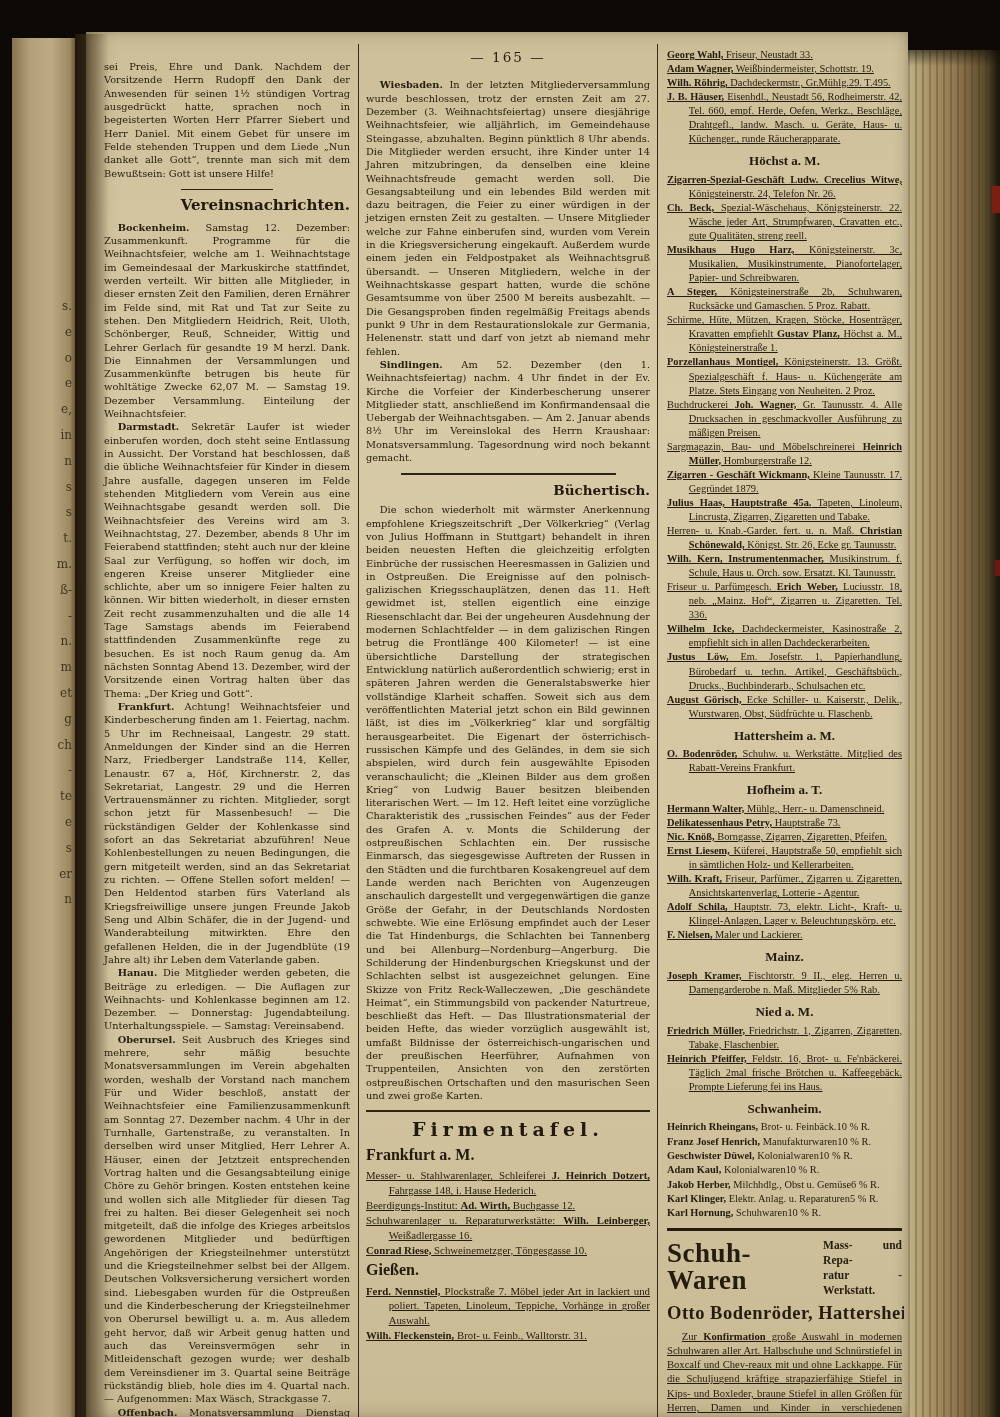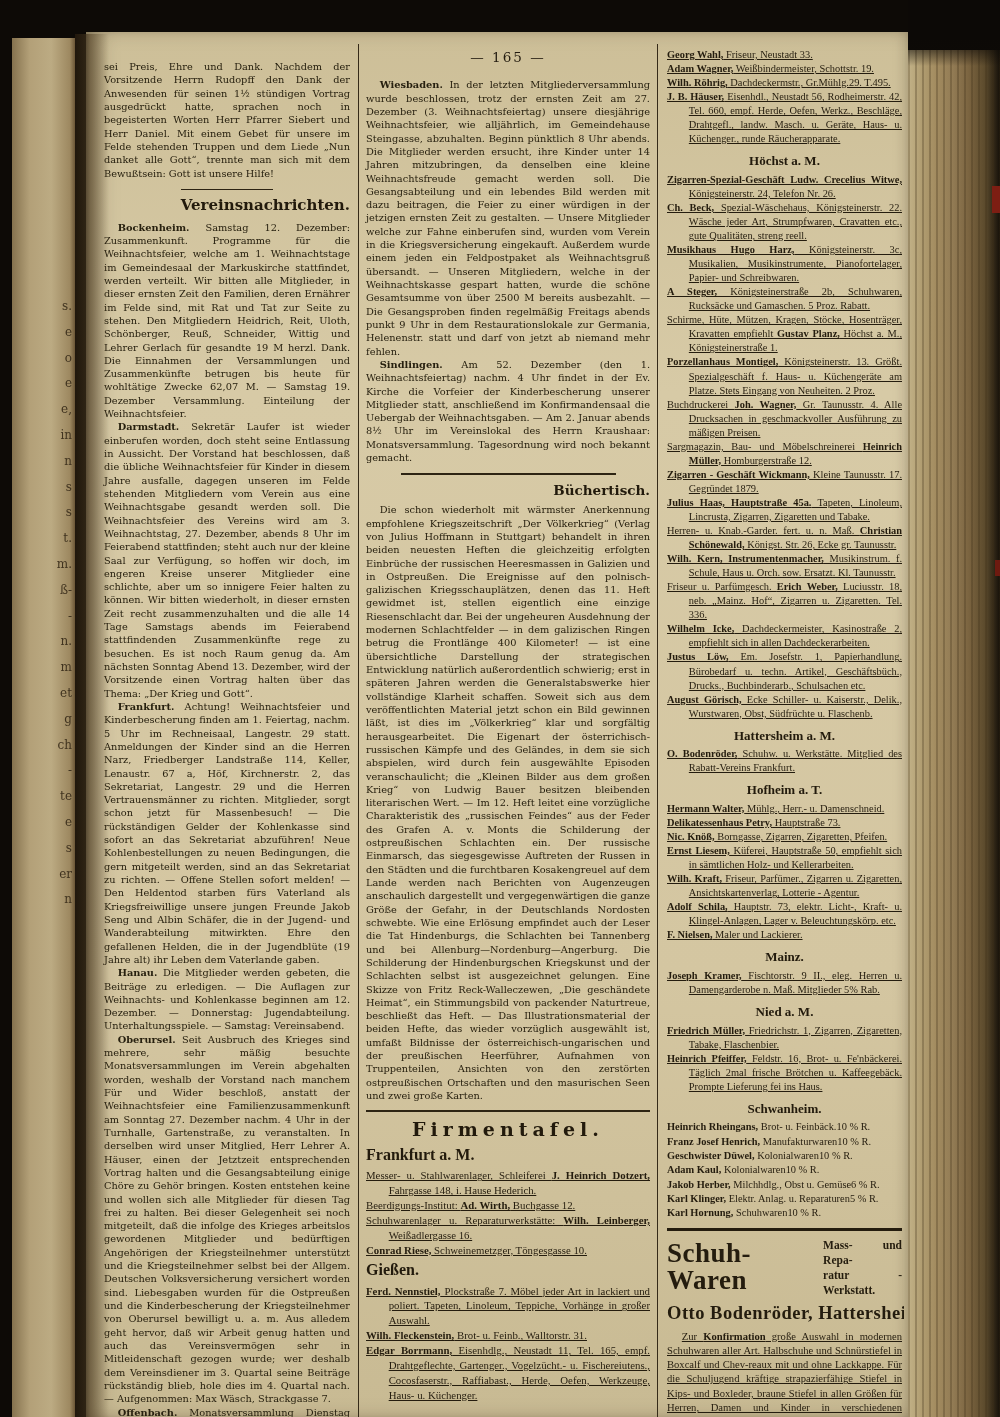--- a/index.html
+++ b/index.html
@@ -150,21 +150,20 @@
 
             <p class="hang"><span></span><b>Conrad Riese,</b><span> Schweinemetzger, Töngesgasse 10.</span></p>
           </div>
         <h2 class="ftcity">Gießen.</h2>
         <div class="dir ftlist">
 
             <p class="hang"><span></span><b>Ferd. Nennstiel,</b><span> Plockstraße 7. Möbel jeder Art in lackiert und poliert. Tapeten, Linoleum, Teppiche, Vorhänge in großer Auswahl.</span></p>
 
             <p class="hang"><span></span><b>Wilh. Fleckenstein,</b><span> Brot- u. Feinb., Walltorstr. 31.</span></p>
 
-            <p class="hang"><span></span><b>Edgar Borrmann,</b><span> Eisenhdlg., Neustadt 11, Tel. 165, empf. Drahtgeflechte, Gartenger., Vogelzücht.- u. Fischereiutens., Cocosfaserstr., Raffiabast., Herde, Oefen, Werkzeuge, Haus- u. Küchenger.</span></p>
           </div>
       </div>
 
       <div class="col col3 dir">
         <div>
 
             <p class="hang"><span></span><b>Georg Wahl,</b><span> Friseur, Neustadt 33.</span></p>
 
             <p class="hang"><span></span><b>Adam Wagner,</b><span> Weißbindermeister, Schottstr. 19.</span></p>
 

